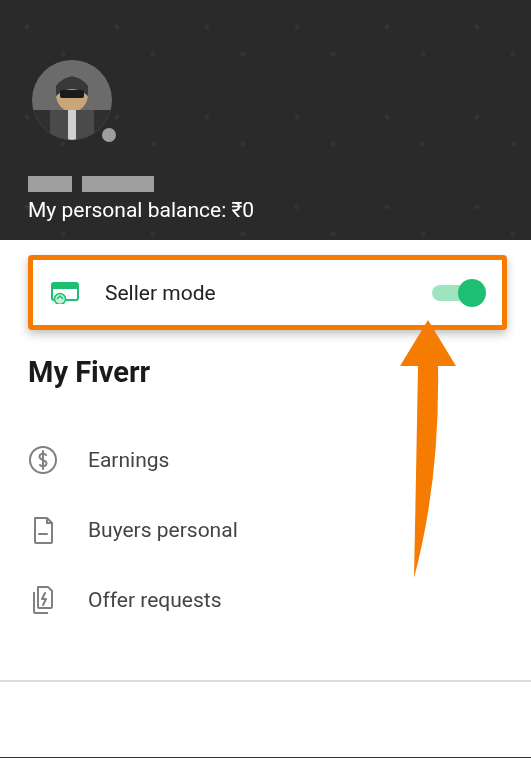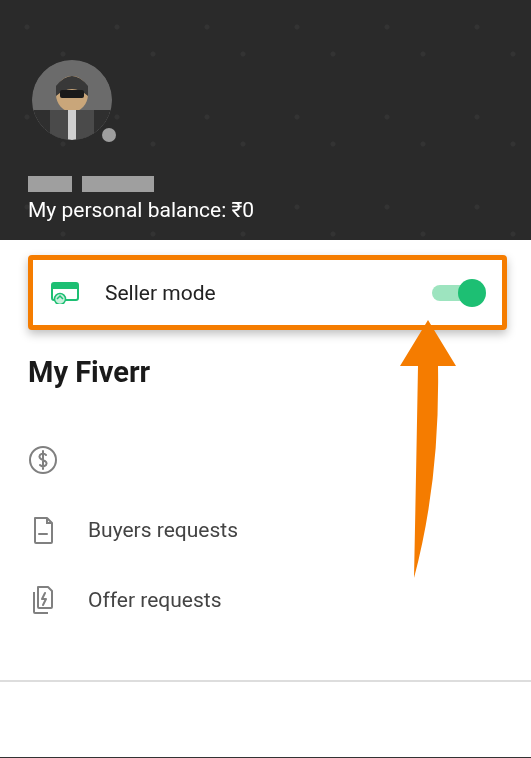--- a/index.html
+++ b/index.html
@@ -247,31 +247,32 @@
 <div class="content">
   <h2 class="section-title">My Fiverr</h2>
 
   <div class="menu-item">
     <span class="menu-icon">
       <svg viewBox="0 0 30 30" width="30" height="30">
         <circle cx="15" cy="15" r="13" fill="none" stroke="currentColor" stroke-width="2"></circle>
         <path d="M18 10 Q15 7 12 10 Q10 13 15 15 Q20 17 18 20 Q15 23 12 20 M15 6 L15 24" fill="none" stroke="currentColor" stroke-width="2" stroke-linecap="round"></path>
       </svg>
     </span>
+    <span class="menu-label">Earnings</span>
   </div>
 
   <div class="menu-item">
     <span class="menu-icon">
       <svg viewBox="0 0 30 30" width="30" height="30">
         <path d="M7 3 L19 3 L24 8 L24 27 Q24 28 23 28 L8 28 Q7 28 7 27 Z" fill="none" stroke="currentColor" stroke-width="2" stroke-linejoin="round"></path>
         <path d="M19 3 L19 8 L24 8" fill="none" stroke="currentColor" stroke-width="2"></path>
         <line x1="11" y1="19" x2="19" y2="19" stroke="currentColor" stroke-width="2" stroke-linecap="round"></line>
       </svg>
     </span>
-    <span class="menu-label">Buyers requests</span>
+    <span class="menu-label">Buyers personal</span>
   </div>
 
   <div class="menu-item">
     <span class="menu-icon">
       <svg viewBox="0 0 30 30" width="30" height="30">
         <path d="M10 2 L20 2 L24 6 L24 22 Q24 23 23 23 L11 23 Q10 23 10 22 Z" fill="none" stroke="currentColor" stroke-width="2" stroke-linejoin="round"></path>
         <path d="M6 7 L6 27 Q6 28 7 28 L20 28" fill="none" stroke="currentColor" stroke-width="2" stroke-linejoin="round"></path>
         <path d="M17 8 L14 14 L18 14 L15 20" fill="none" stroke="currentColor" stroke-width="2" stroke-linejoin="round" stroke-linecap="round"></path>
       </svg>
     </span>

